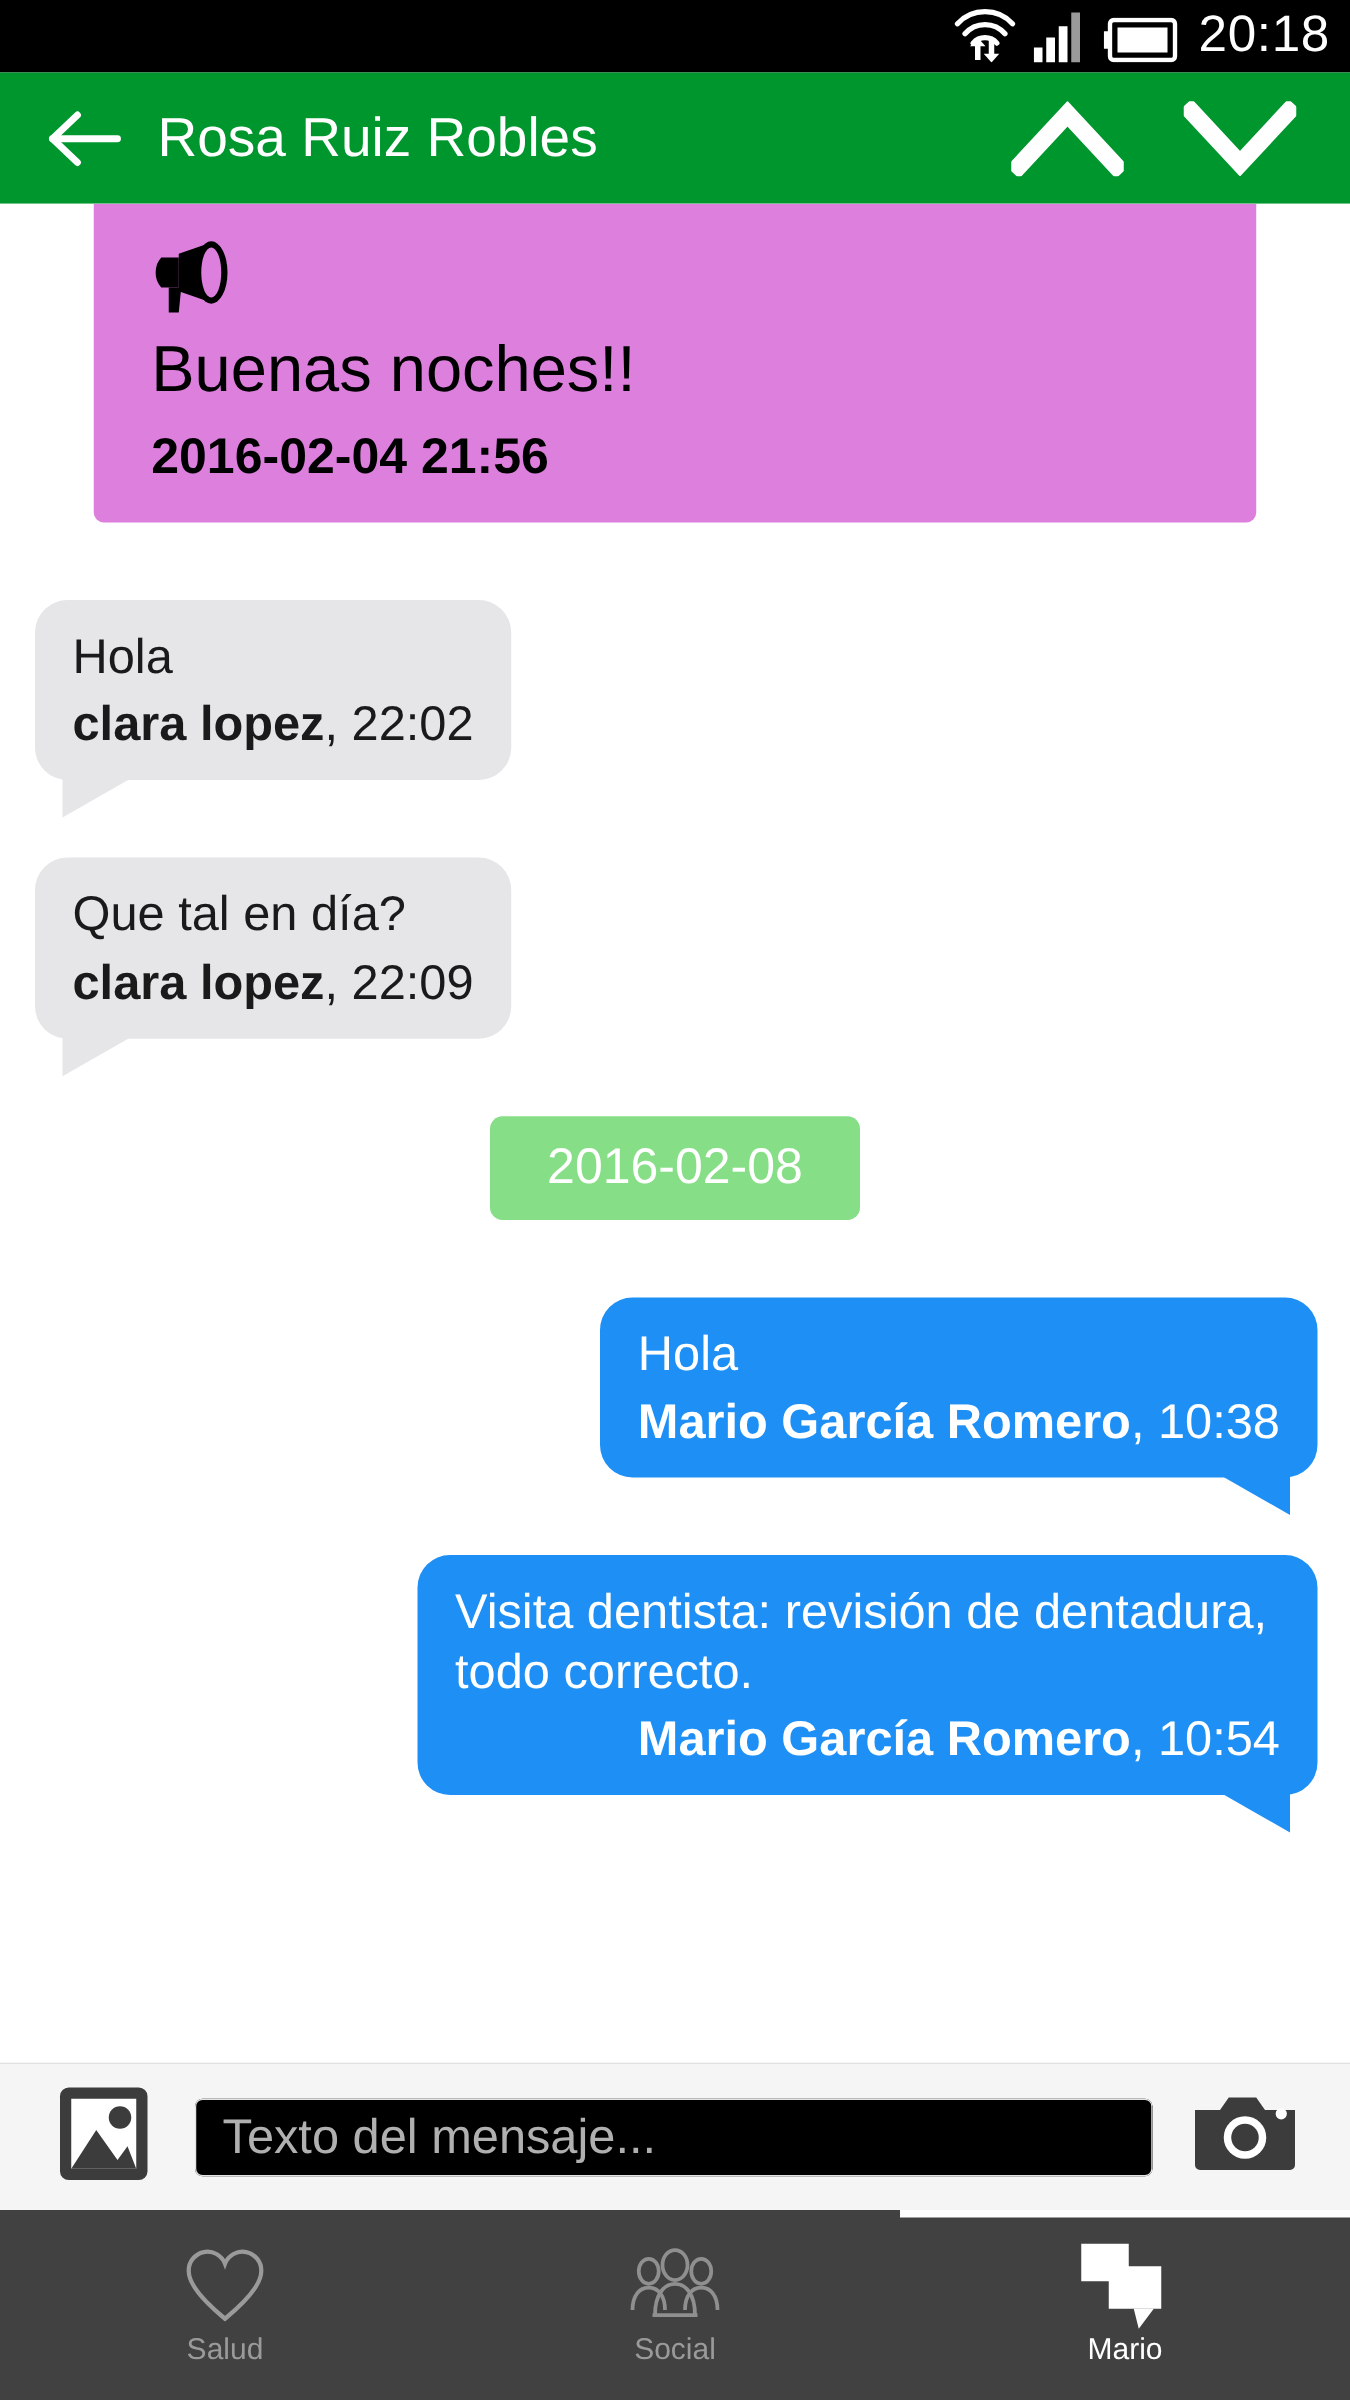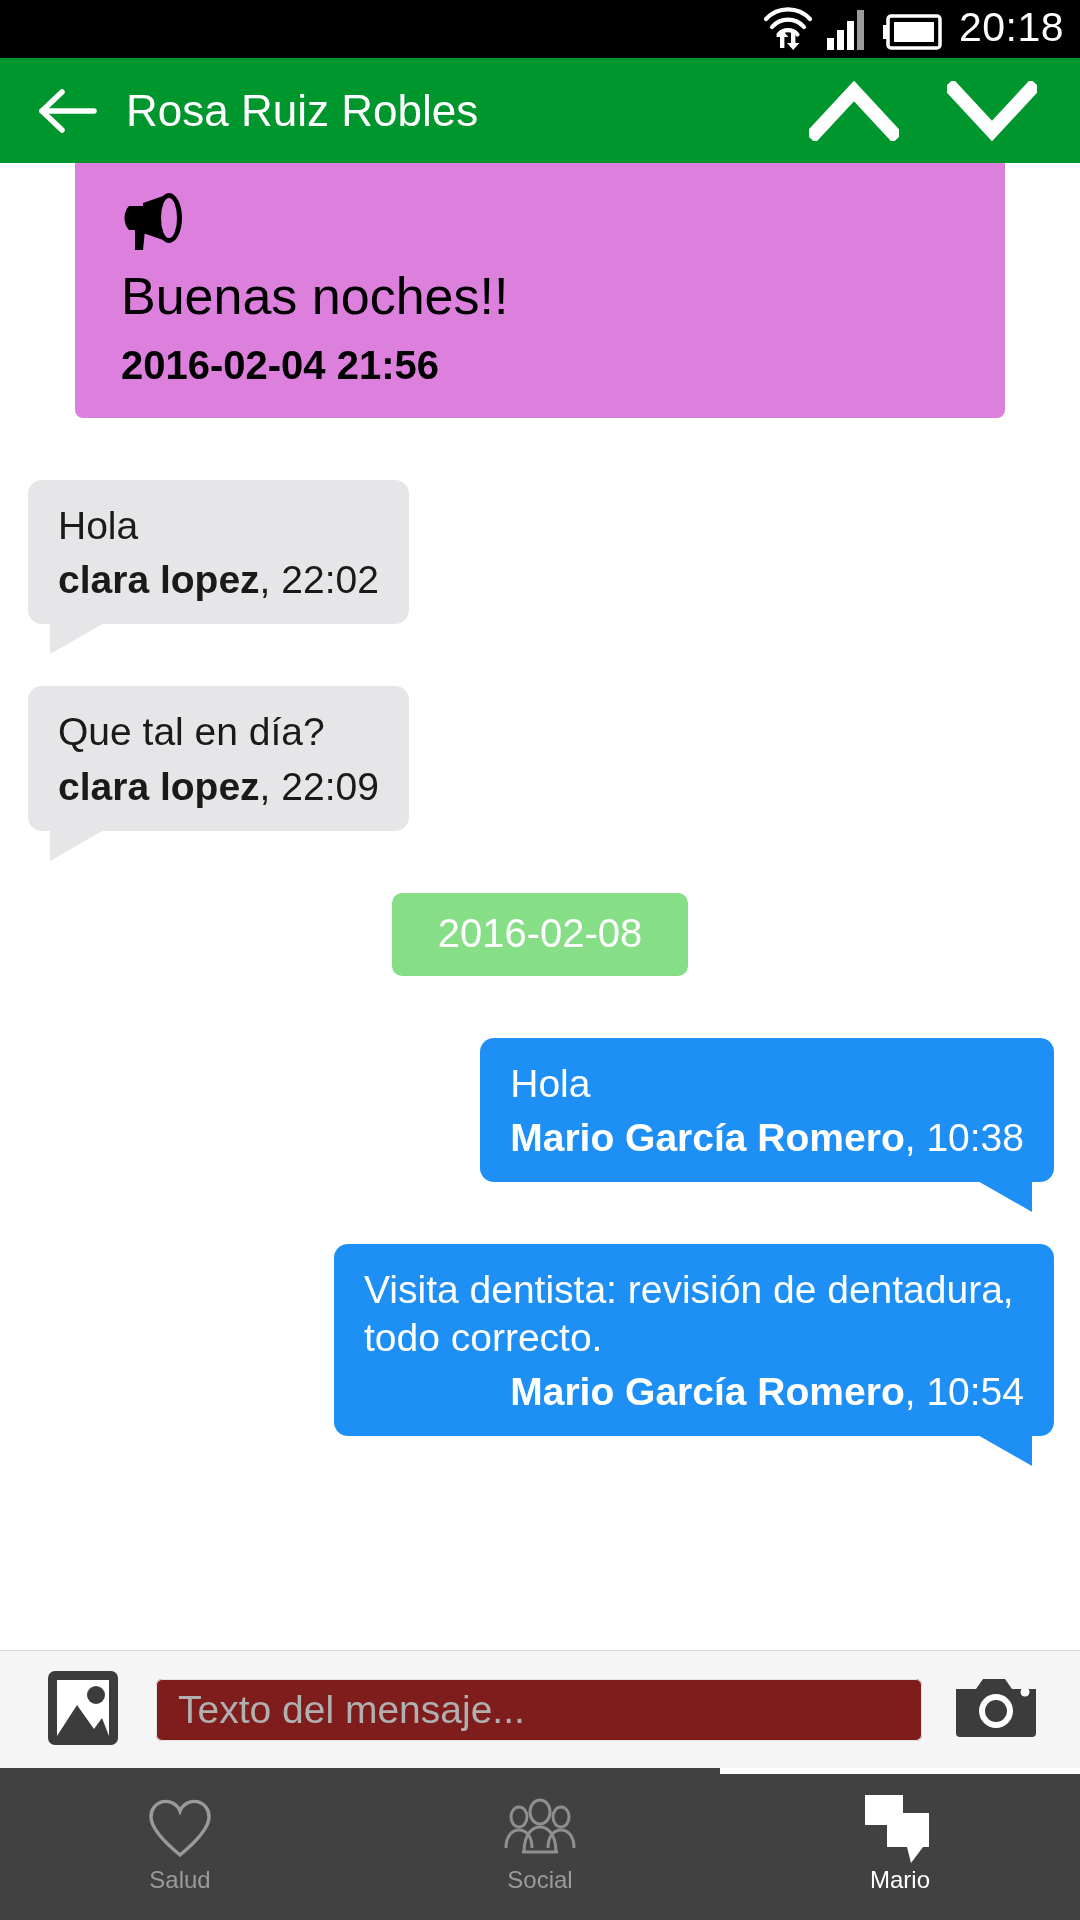--- a/index.html
+++ b/index.html
@@ -48,21 +48,21 @@
   .announce {
     background: #dd7fdd; width: 930px; margin: 0 auto;
     padding: 26px 46px 30px 46px; border-radius: 0 0 8px 8px;
     color: #000000;
   }
   .announce-icon { height: 64px; display: flex; align-items: center; }
   .announce-text { font-size: 52px; margin-top: 14px; line-height: 1.15; }
   .announce-meta { font-size: 40px; font-weight: bold; margin-top: 16px; padding-right: 40px; }
 
   
-  .bubble { position: relative; border-radius: 14px; padding: 22px 30px 20px 30px; max-width: 660px; }
+  .bubble { position: relative; border-radius: 26px; padding: 22px 30px 20px 30px; max-width: 660px; }
   .bubble .b-text { font-size: 39px; line-height: 1.22; }
   .bubble .b-meta { font-size: 39px; margin-top: 8px; line-height: 1.2; }
   .bubble .b-meta b { font-weight: bold; }
 
   .bubble.incoming { background: #e6e6e9; color: #1a1a1a; margin-left: 2px; }
   .bubble.incoming .b-meta { text-align: left; }
   .bubble.incoming::after {
     content: ""; position: absolute; left: 22px; bottom: -30px;
     width: 0; height: 0;
     border-left: 0 solid transparent;
@@ -87,21 +87,21 @@
     border-radius: 10px; padding: 18px 46px 20px 46px;
   }
 
   
   .composer {
     flex: 0 0 118px; height: 118px; background: #f5f5f5;
     border-top: 1px solid #d9d9d9;
     display: flex; align-items: center; padding: 0 44px; gap: 34px;
   }
   .composer-input {
-    flex: 1 1 auto; height: 62px; background: #7f1d1d;
+    flex: 1 1 auto; height: 62px; background: #000000;
     border-radius: 6px; display: flex; align-items: center;
     padding: 0 22px; box-shadow: 0 0 0 1px #e3e3e3 inset;
   }
   .composer-input .ph { color: #b0b0b0; font-size: 39px; white-space: nowrap; }
 
   
   .bottomnav {
     flex: 0 0 152px; height: 152px; background: #414141;
     display: flex; align-items: stretch;
   }

